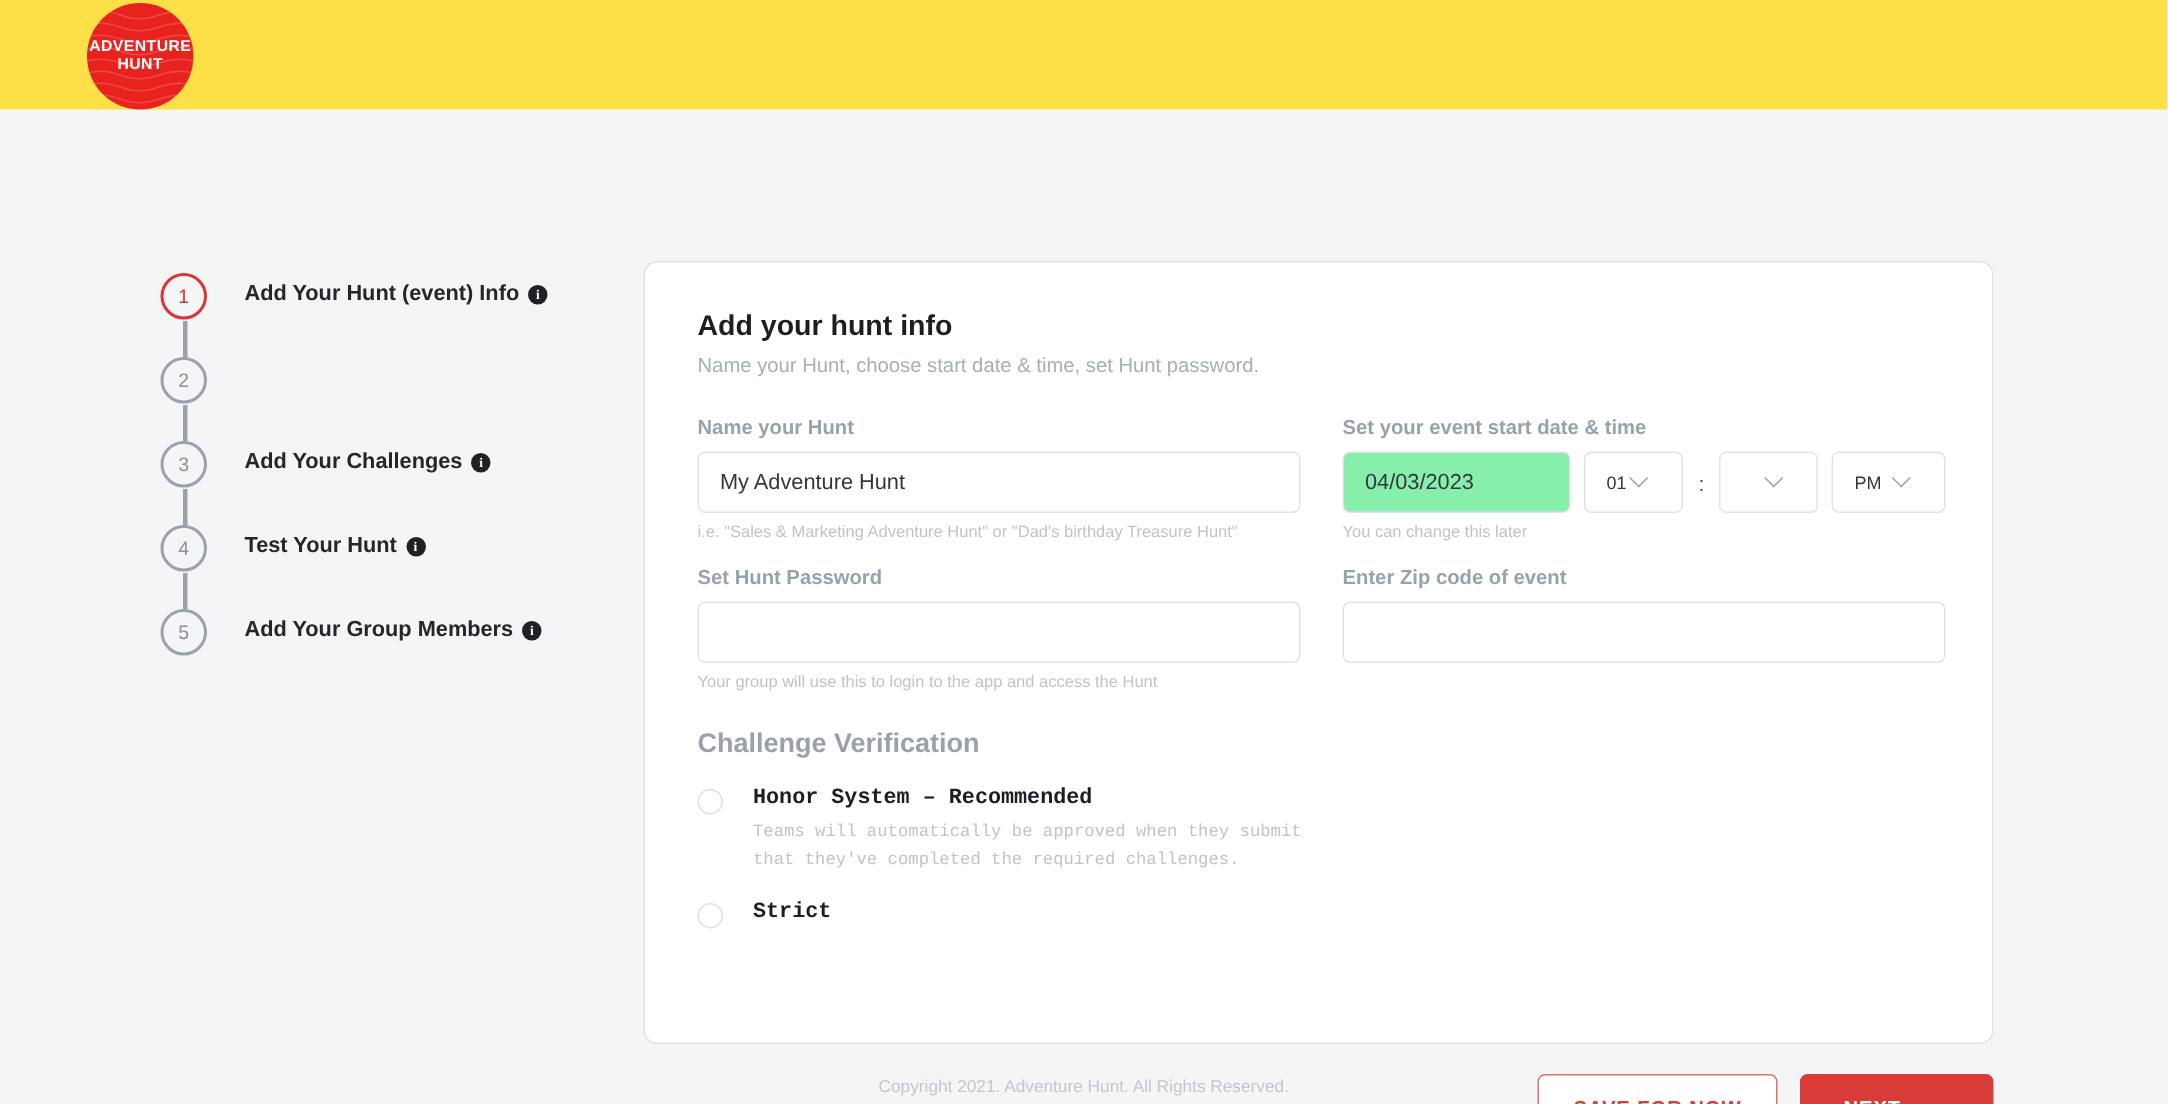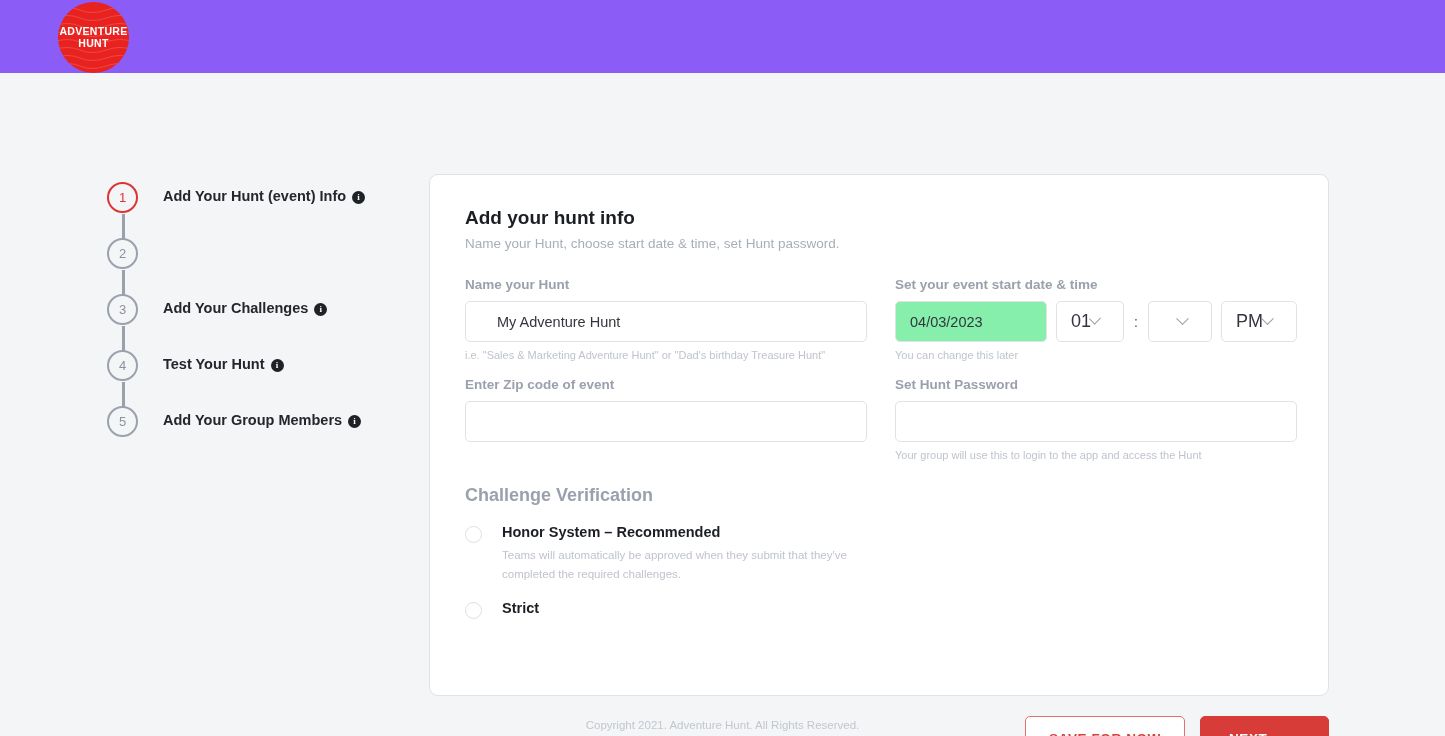--- a/index.html
+++ b/index.html
@@ -9,21 +9,21 @@
     height: 736px;
     background: #f4f5f7;
     font-family: "Liberation Sans", sans-serif;
     overflow: hidden;
     position: relative;
   }
 
   
   .header {
     height: 73px;
-    background: #8b5cf6;
+    background: #fde047;
     position: relative;
   }
   .logo {
     position: absolute;
     left: 58px;
     top: 2px;
     width: 71px;
     height: 71px;
     border-radius: 50%;
     background: #e8221f;
@@ -163,21 +163,21 @@
     font-size: 13.5px;
     font-weight: bold;
     color: #9aa1ad;
     margin-bottom: 9px;
   }
   .text-input {
     width: 100%;
     height: 41px;
     border: 1px solid #dfe3e8;
     border-radius: 5px;
-    padding: 0 31px;
+    padding: 0 14px;
     font-size: 14.5px;
     color: #33373d;
     font-family: "Liberation Sans", sans-serif;
     background: #ffffff;
     outline: none;
   }
   .text-input::placeholder { color: #c4c9d0; }
   .helper {
     font-size: 11px;
     color: #bfc4cc;
@@ -206,21 +206,21 @@
   }
   .select-box {
     height: 41px;
     border: 1px solid #dfe3e8;
     border-radius: 5px;
     background: #ffffff;
     display: flex;
     align-items: center;
     justify-content: space-between;
     padding: 0 24px 0 14px;
-    font-size: 18px;
+    font-size: 12px;
     color: #33373d;
     cursor: pointer;
   }
   .sel-hour { width: 68px; }
   .sel-min  { width: 68px; }
   .sel-ampm { width: 78px; }
   .colon {
     font-size: 14px;
     color: #4a4f57;
     padding: 0 1px;
@@ -249,21 +249,21 @@
   .radio {
     width: 17px;
     height: 17px;
     min-width: 17px;
     border-radius: 50%;
     border: 1.5px solid #dcdfe6;
     background: #ffffff;
     margin-top: 2px;
     cursor: pointer;
   }
-  .radio-body { margin-left: 20px; }
+  .radio-body { margin-left: 20px; font-family: Liberation Mono, monospace; }
   .radio-title {
     font-size: 14.5px;
     font-weight: bold;
     color: #1b1e23;
     margin-bottom: 6px;
   }
   .radio-desc {
     font-size: 11.5px;
     color: #bfc4cc;
     line-height: 1.62;
@@ -411,29 +411,29 @@
           <div class="select-box sel-ampm">
             <span>PM</span>
             <span class="chev"></span>
           </div>
         </div>
         <div class="helper">You can change this later</div>
       </div>
     </div>
 
     <div class="row">
-      <div class="col right">
-        <div class="field-label">Enter Zip code of event</div>
-        <input class="text-input" type="text" value="" style="">
-      </div>
-
       <div class="col left">
         <div class="field-label">Set Hunt Password</div>
         <input class="text-input" type="password" value="" style="">
         <div class="helper">Your group will use this to login to the app and access the Hunt</div>
+      </div>
+
+      <div class="col right">
+        <div class="field-label">Enter Zip code of event</div>
+        <input class="text-input" type="text" value="" style="">
       </div>
     </div>
 
     <div class="cv-title">Challenge Verification</div>
 
     <div class="radio-row">
       <div class="radio"></div>
       <div class="radio-body">
         <div class="radio-title">Honor System – Recommended</div>
         <div class="radio-desc">Teams will automatically be approved when they submit that they've completed the required challenges.</div>

